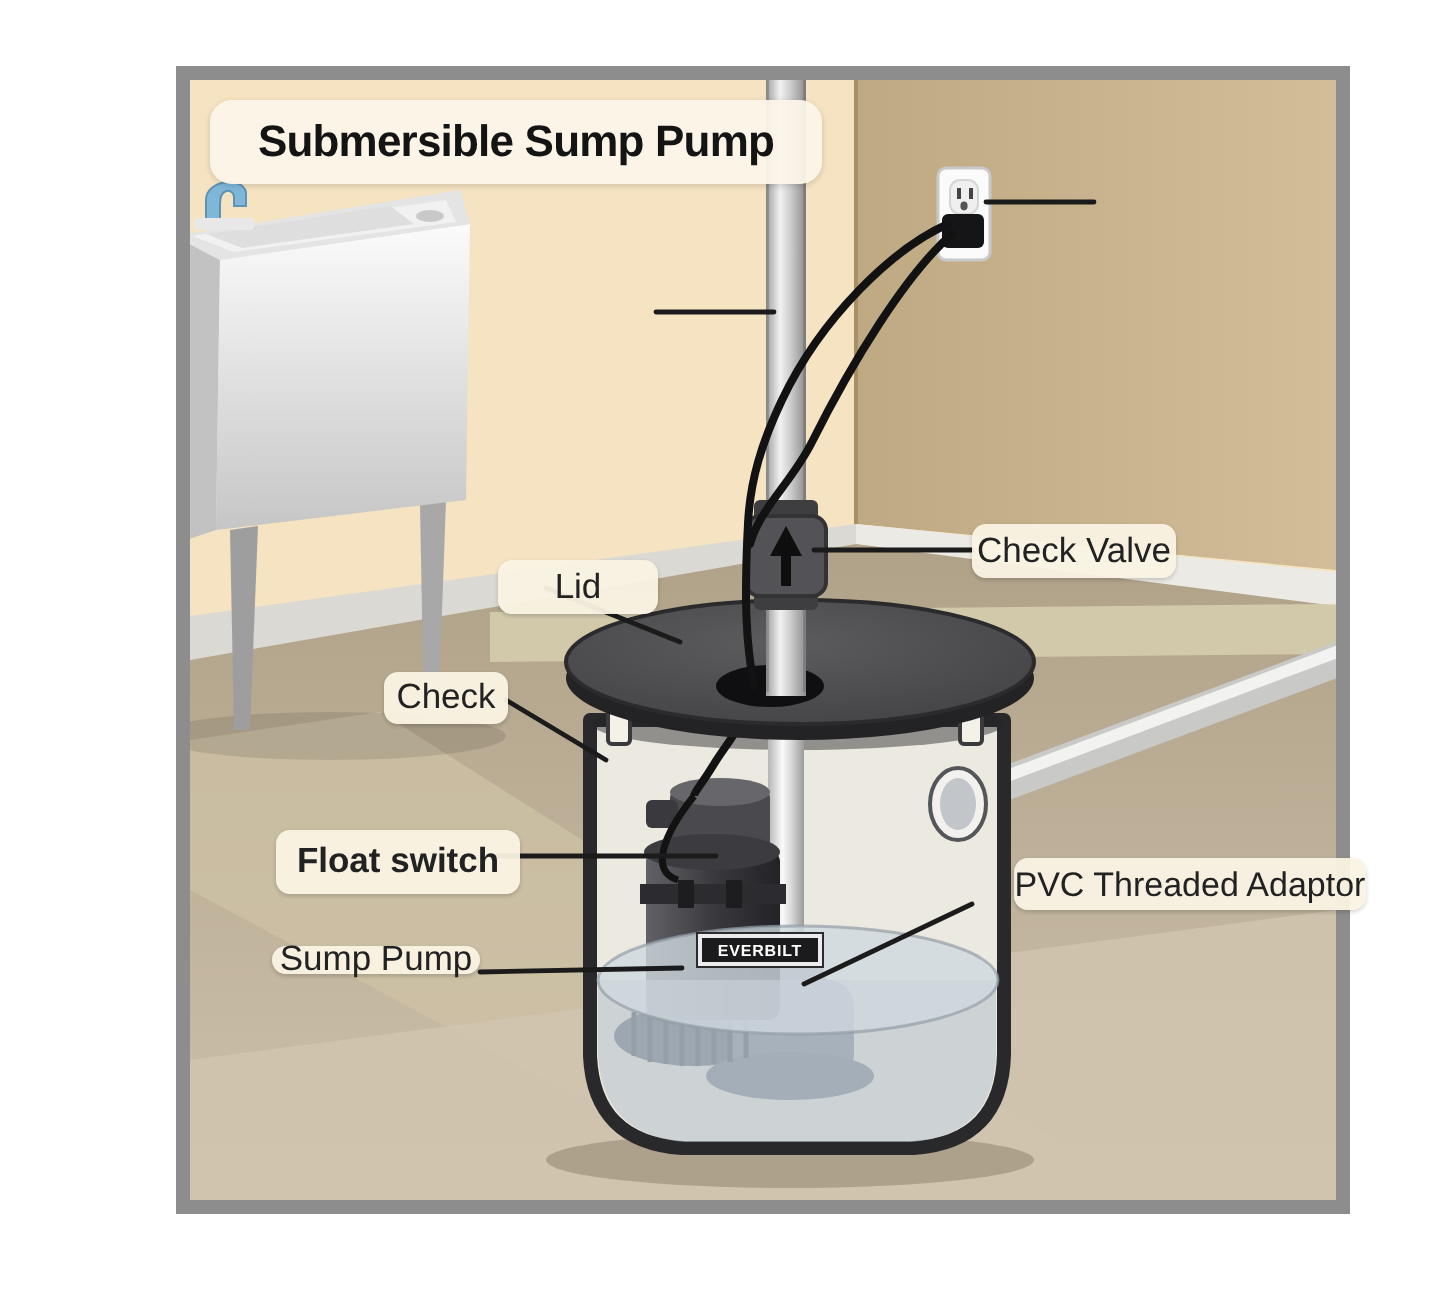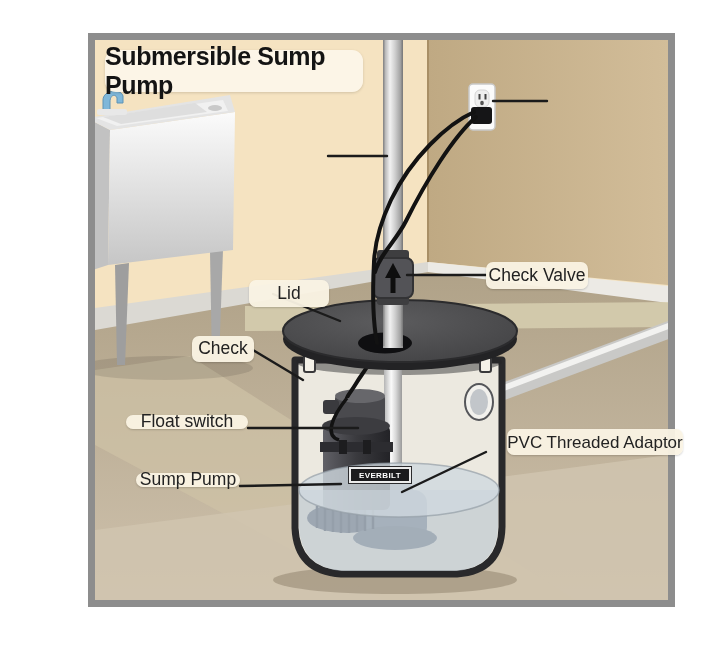--- a/index.html
+++ b/index.html
@@ -5,31 +5,31 @@
   html,body{margin:0;padding:0;background:#ffffff;}
   .page{position:relative;width:726px;height:648px;background:#ffffff;overflow:hidden;
         font-family:"Liberation Sans","DejaVu Sans",sans-serif;}
   .frame{position:absolute;left:88px;top:33px;width:573px;height:560px;
          border:7px solid #8d8d8d;background:#f5e3c1;}
   .frame svg{display:block;}
   .lbl{position:absolute;display:flex;align-items:center;justify-content:center;
        background:rgba(250,243,228,0.95);border-radius:7px;color:#222222;
        font-size:17.5px;line-height:1;box-shadow:0 1px 2px rgba(0,0,0,0.18);
        white-space:nowrap;}
-  .title{position:absolute;left:105px;top:50px;width:258px;height:42px;
+  .title{position:absolute;left:105px;top:50px;width:306px;height:42px;
          display:flex;align-items:center;justify-content:center;
          background:rgba(252,246,233,0.95);border-radius:11px;
-         font-size:25px;font-weight:bold;letter-spacing:-0.4px;color:#141414;
+         font-size:22px;font-weight:bold;letter-spacing:-0.4px;color:#141414;
          box-shadow:0 1px 3px rgba(0,0,0,0.15);}
   .lbl-gfci{left:547px;top:87px;width:112px;height:28px;}
   .lbl-discharge{left:204px;top:142px;width:124px;height:27px;}
   .lbl-check{left:486px;top:262px;width:102px;height:27px;text-align:center;}
   .lbl-lid{left:213px;top:280px;width:80px;height:27px;margin-left:36px;}
   .lbl-basin{left:192px;top:336px;width:62px;height:26px;}
-  .lbl-float{left:126px;top:415px;width:122px;height:14px;}
+  .lbl-float{left:138px;top:415px;width:122px;height:32px;font-weight:bold;}
   .lbl-pump{left:136px;top:473px;width:104px;height:14px;}
   .lbl-pvc{left:485px;top:429px;width:176px;height:26px;font-size:17px;margin-left:22px;}
   .brandplate{position:absolute;left:325px;top:467px;width:62px;height:16px;
          display:flex;align-items:center;justify-content:center;box-sizing:border-box;
          background:#1b1b1d;border:2px solid #ececec;box-shadow:0 0 0 1px #2c2c2e;
          color:#ffffff;font-size:8px;font-weight:bold;letter-spacing:0.4px;margin-left:24px;}
 </style>
 </head>
 <body>
 

